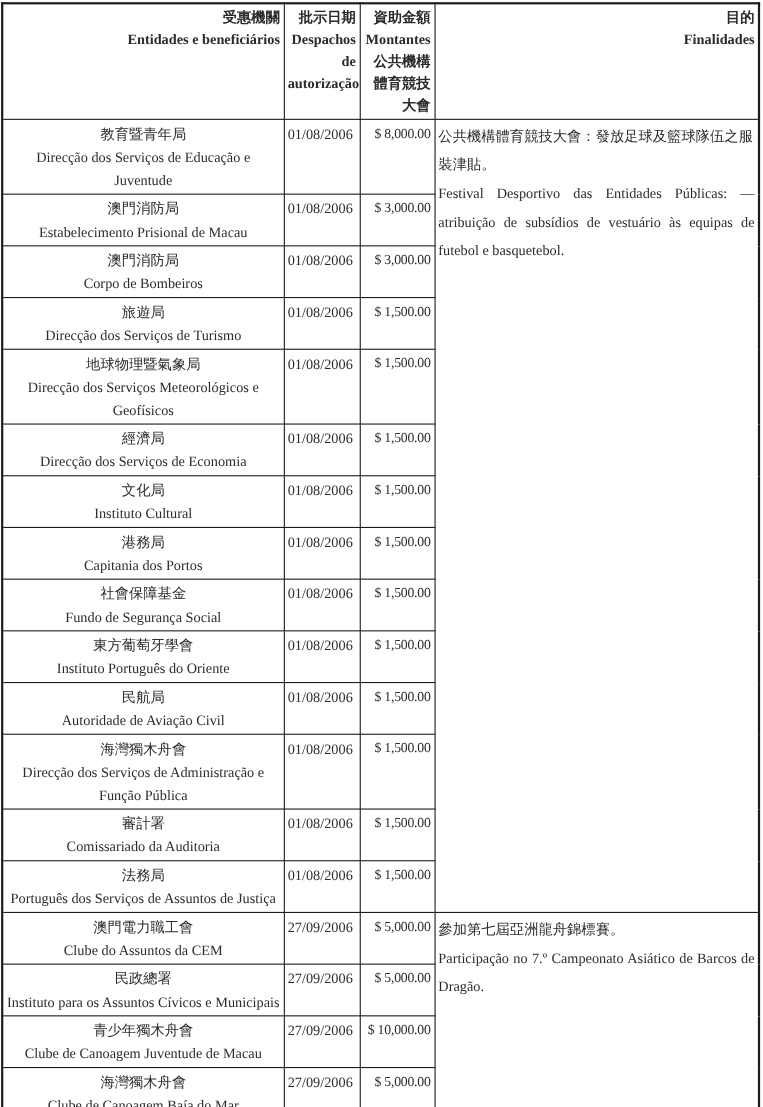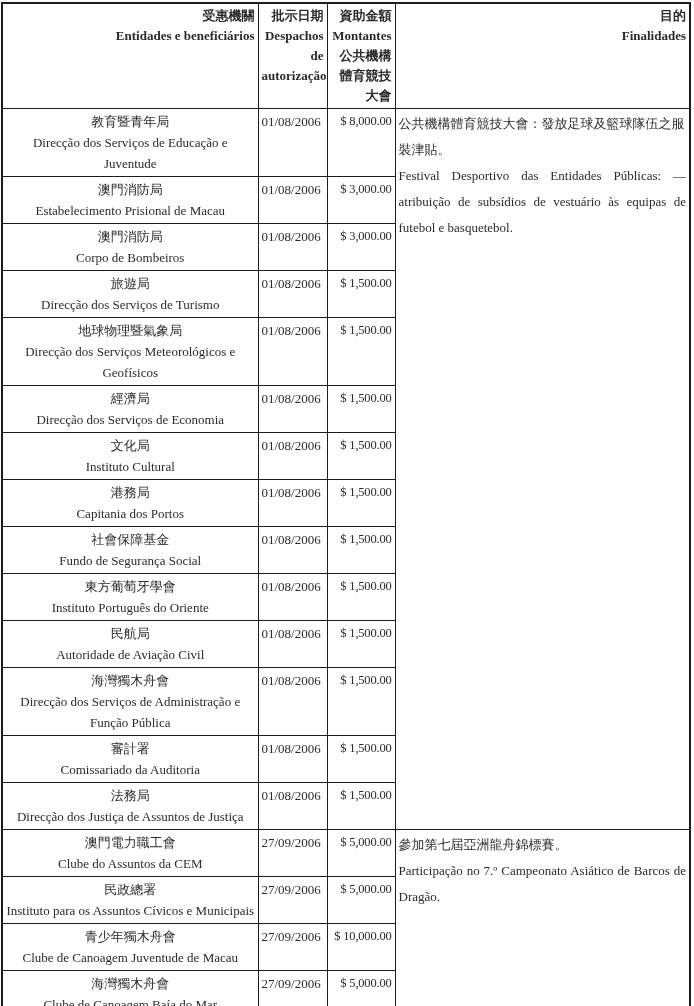--- a/index.html
+++ b/index.html
@@ -196,21 +196,21 @@
           <td class="c-entity">
             <div class="zh">審計署</div>
             <div class="pt">Comissariado da Auditoria</div>
           </td>
           <td class="c-date">01/08/2006</td>
           <td class="c-amount">$ 1,500.00</td>
         </tr>
         <tr>
           <td class="c-entity">
             <div class="zh">法務局</div>
-            <div class="pt">Direcção dos Justiça de Assuntos de Justiça</div>
+            <div class="pt">Português dos Serviços de Assuntos de Justiça</div>
           </td>
           <td class="c-date">01/08/2006</td>
           <td class="c-amount">$ 1,500.00</td>
         </tr>
         <tr>
           <td class="c-entity">
             <div class="zh">澳門電力職工會</div>
             <div class="pt">Clube do Assuntos da CEM</div>
           </td>
           <td class="c-date">27/09/2006</td>

